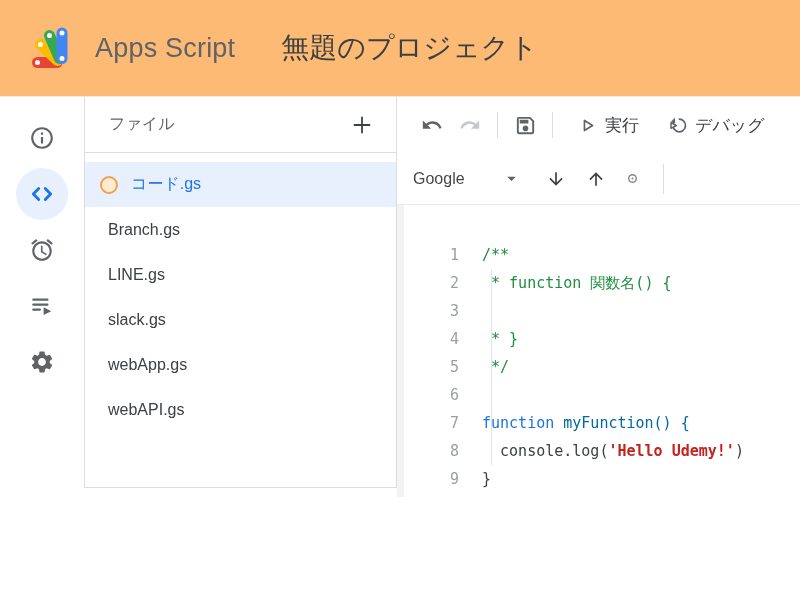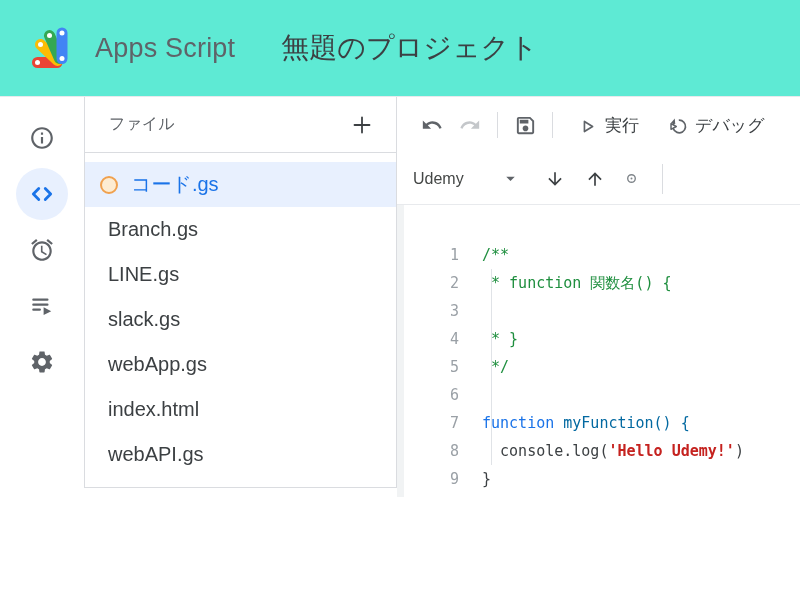--- a/index.html
+++ b/index.html
@@ -1,53 +1,53 @@
 <!DOCTYPE html>
 <html><head>
 <meta charset="utf-8">
 <style>
   * { box-sizing: border-box; margin: 0; padding: 0; }
   html,body { width: 800px; height: 600px; overflow: hidden; background: #fff;
     font-family: "Liberation Sans", sans-serif; color: #3c4043; }
 
   
   .header { height: 97px; display: flex; align-items: center; padding-left: 28px;
-    border-bottom: 1px solid #e8eaed; background: #5eead4; }
+    border-bottom: 1px solid #e8eaed; background: #fdba74; }
   .brand-label { font-size: 27px; color: #5f6368; margin-left: 15px; letter-spacing: .2px; }
   .project-title { font-size: 28px; color: #3c4043; margin-left: 46px; }
 
   
   .body { display: flex; height: 400px; align-items: stretch; }
 
   
   .rail { width: 84px; padding-top: 15px; display: flex; flex-direction: column; align-items: center; flex-shrink: 0; }
   .rail-btn { width: 52px; height: 52px; border-radius: 50%; display: flex; align-items: center;
     justify-content: center; margin-bottom: 4px; cursor: pointer; }
   .rail-btn.selected { background: #e8f0fe; }
 
   
   .files { width: 313px; flex-shrink: 0; height: 391px; border: 1px solid #dadce0; border-top: none; background: #fff; }
   .files-header { height: 56px; display: flex; align-items: center; padding: 0 18px 0 24px;
     border-bottom: 1px solid #dadce0; }
   .files-title { font-size: 16px; color: #5f6368; flex: 1; }
   .add-btn { width: 32px; height: 32px; display: flex; align-items: center; justify-content: center; cursor: pointer; }
   .file-list { list-style: none; padding-top: 9px; }
   .file-item { height: 45px; display: flex; align-items: center; padding-left: 23px;
-    font-size: 20px; color: #3c4043; cursor: pointer; white-space: nowrap; }
+    font-size: 16px; color: #3c4043; cursor: pointer; white-space: nowrap; }
   .file-item.selected { background: #e8f0fe; color: #1a73e8; padding-left: 15px; }
   .dot { width: 18px; height: 18px; border-radius: 50%; border: 2px solid #f0a14e;
     background: #fdecd2; margin-right: 13px; flex-shrink: 0; }
 
   
   .editor { flex: 1; display: flex; flex-direction: column; min-width: 0; }
   .toolbar { height: 56px; display: flex; align-items: center; padding-left: 16px; }
   .icon-btn { width: 38px; height: 38px; display: flex; align-items: center; justify-content: center;
     cursor: pointer; flex-shrink: 0; }
   .tdivider { width: 1px; height: 26px; background: #dadce0; margin: 0 8px; flex-shrink: 0; }
-  .tool-group { display: flex; align-items: flex-end; gap: 7px; font-size: 17px; color: #3c4043; cursor: pointer; }
+  .tool-group { display: flex; align-items: center; gap: 7px; font-size: 17px; color: #3c4043; cursor: pointer; }
   .run-group { margin-left: 16px; }
   .debug-group { margin-left: 28px; }
 
   .branchbar { height: 52px; display: flex; align-items: center; padding-left: 16px;
     border-bottom: 1px solid #e8eaed; }
   .branch-label { font-size: 16px; color: #444746; cursor: pointer; }
   .bb-btn { display: flex; align-items: center; justify-content: center; cursor: pointer; }
   .bb-caret { margin-left: 38px; }
   .bb-down { margin-left: 26px; }
   .bb-up { margin-left: 20px; }
@@ -154,23 +154,20 @@
           <span>Branch.gs</span>
         </li>
         <li class="file-item">
           <span>LINE.gs</span>
         </li>
         <li class="file-item">
           <span>slack.gs</span>
         </li>
         <li class="file-item">
           <span>webApp.gs</span>
-        </li>
-        <li class="file-item">
-          <span>index.html</span>
         </li>
         <li class="file-item">
           <span>webAPI.gs</span>
         </li>
       </ul>
   </aside>
 
   <main class="editor">
     <div class="toolbar">
       <span class="icon-btn" id="undo-btn">
@@ -204,21 +201,21 @@
               <path d="M13.5 4.8 A7.2 7.2 0 1 1 7.9 8.1"></path>
               <polygon points="8.9,2.9 9.4,9.1 4.2,8.2" fill="#5f6368" stroke="none"></polygon>
               <polygon points="4.6,8.8 4.6,15.2 10.6,12" fill="#fff" stroke="#5f6368" stroke-width="1.7" stroke-linejoin="round"></polygon>
             </svg>
           </span>
         <span>デバッグ</span>
       </span>
     </div>
 
     <div class="branchbar">
-      <span class="branch-label">Udemy</span>
+      <span class="branch-label">Google</span>
       <span class="bb-btn bb-caret" id="caret-btn">
           <svg width="17" height="17" viewBox="0 0 24 24" fill="#5f6368">
             <polygon points="6,9.5 18,9.5 12,15.5"></polygon>
           </svg>
         </span>
       <span class="bb-btn bb-down" id="down-btn">
           <svg width="20" height="20" viewBox="0 0 24 24" fill="#3c4043">
             <path d="M20 12l-1.41-1.41L13 16.17V4h-2v12.17l-5.58-5.59L4 12l8 8 8-8z"></path>
           </svg>
         </span>

